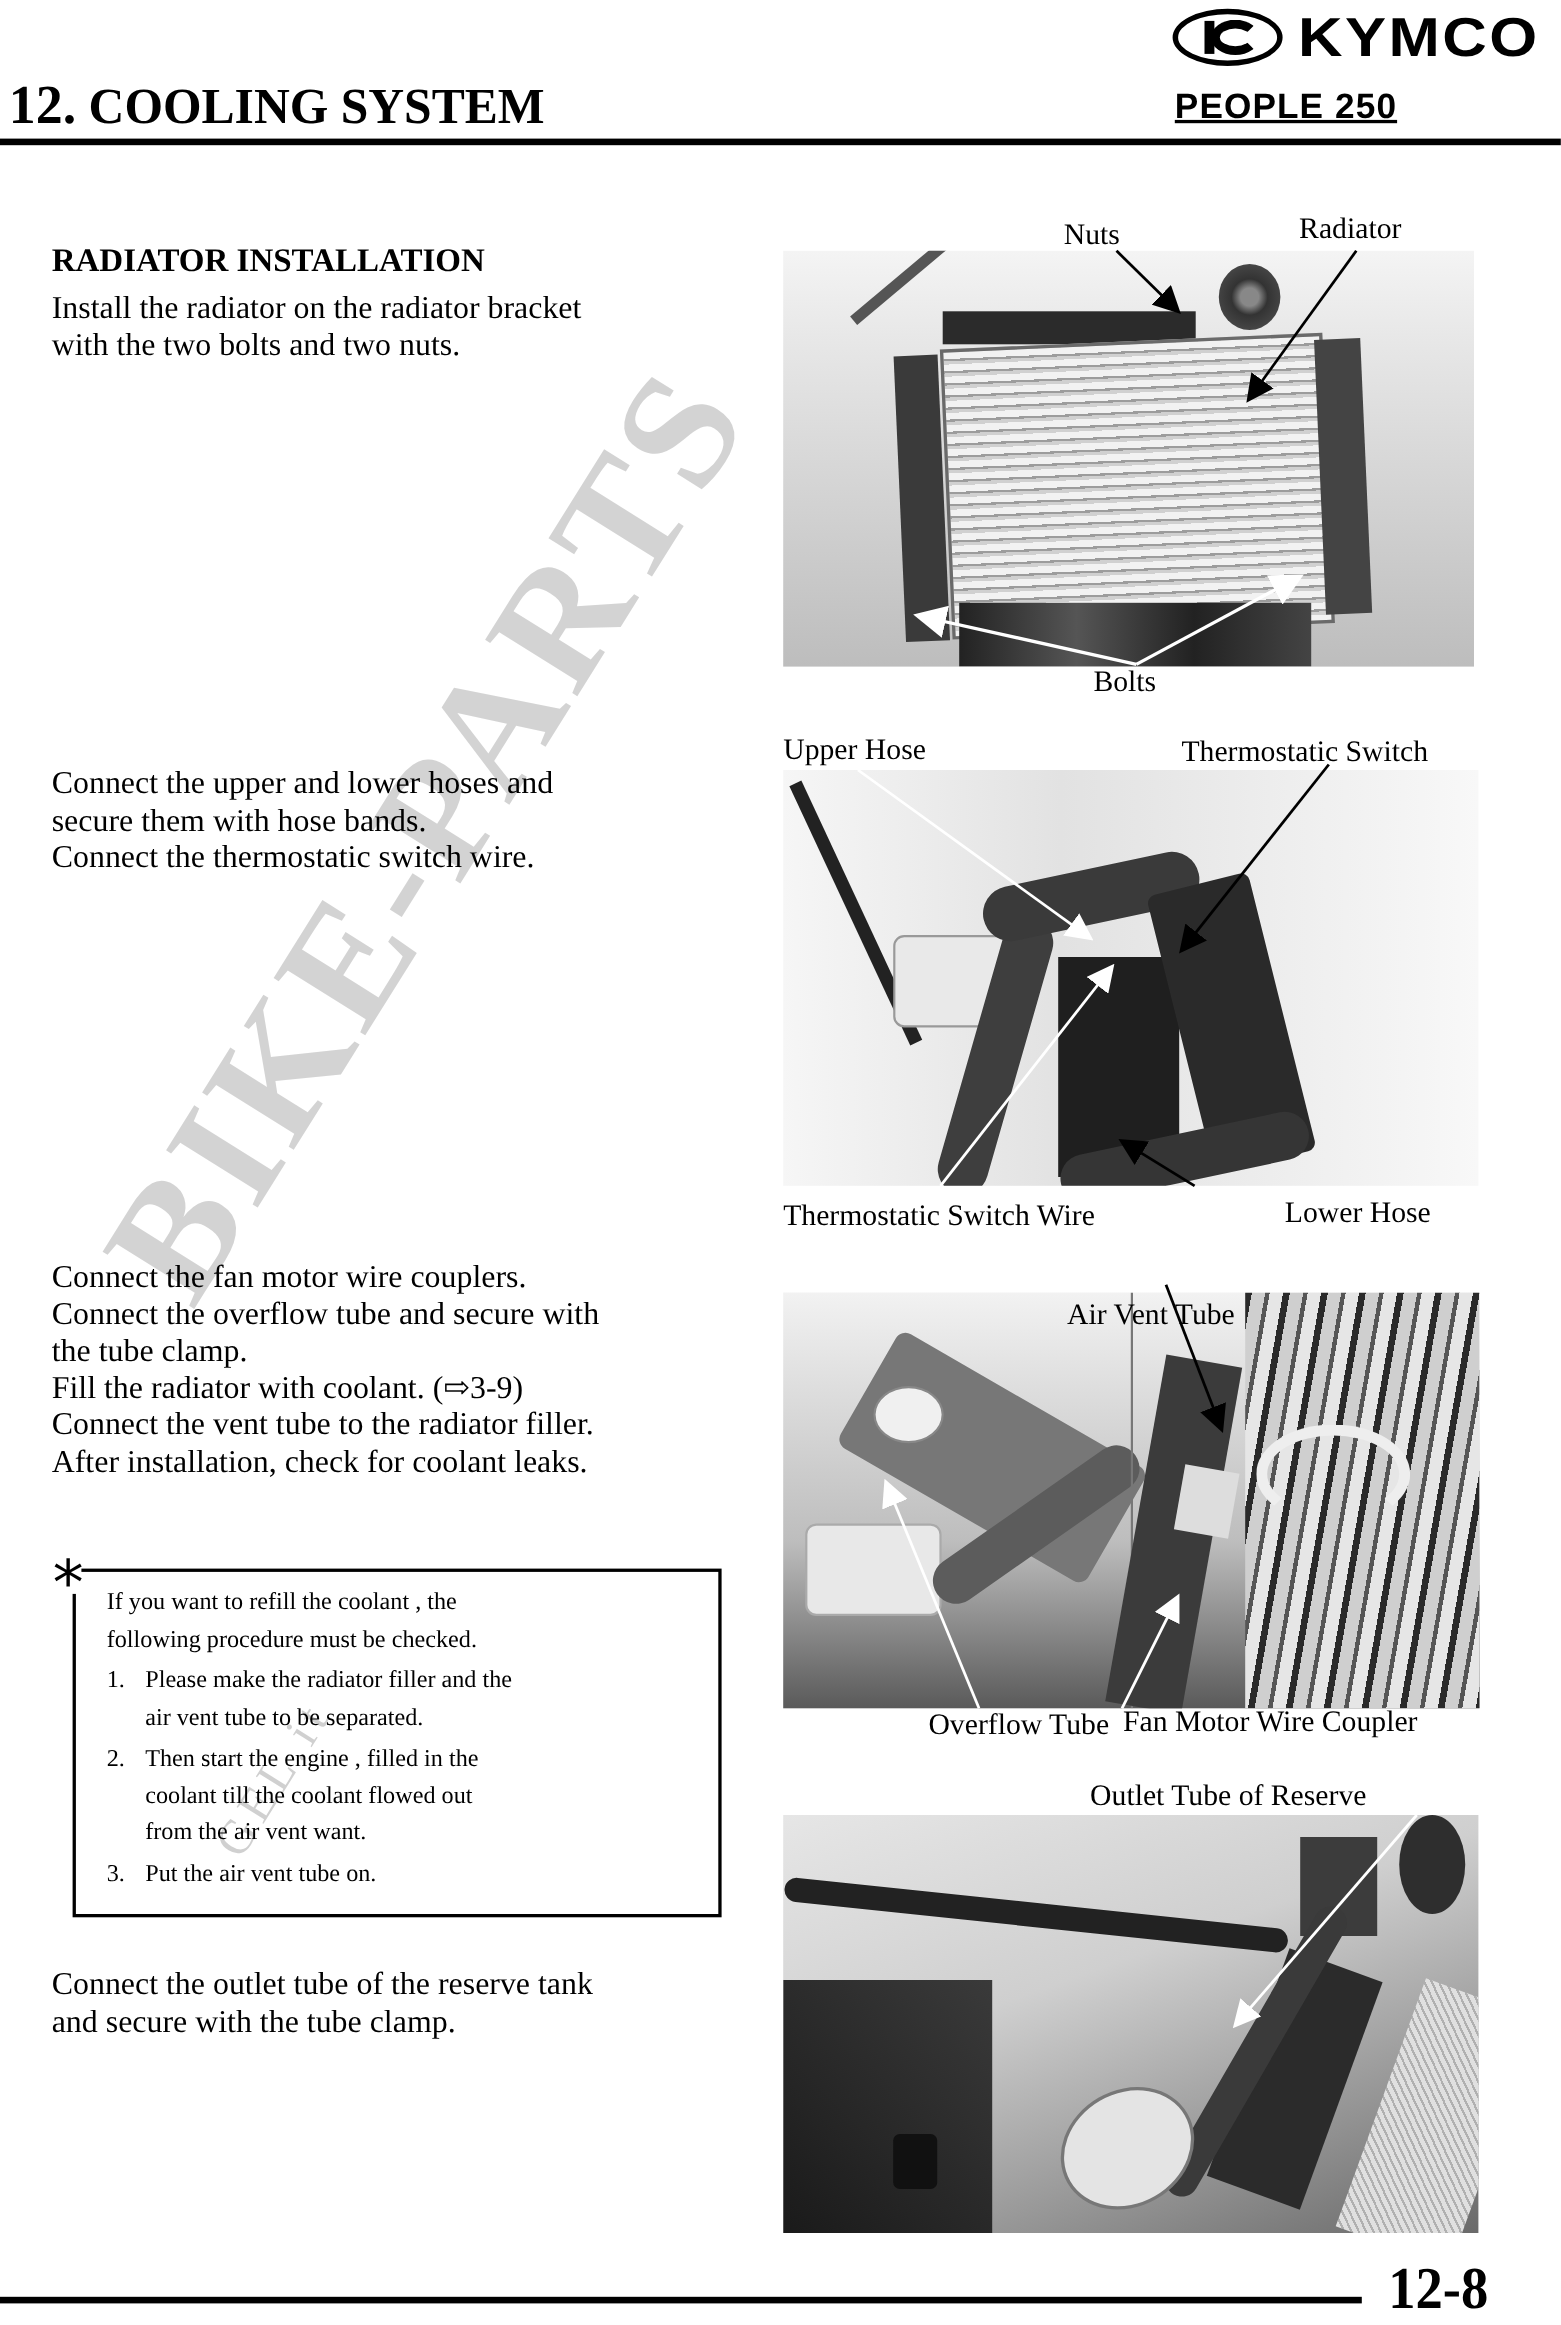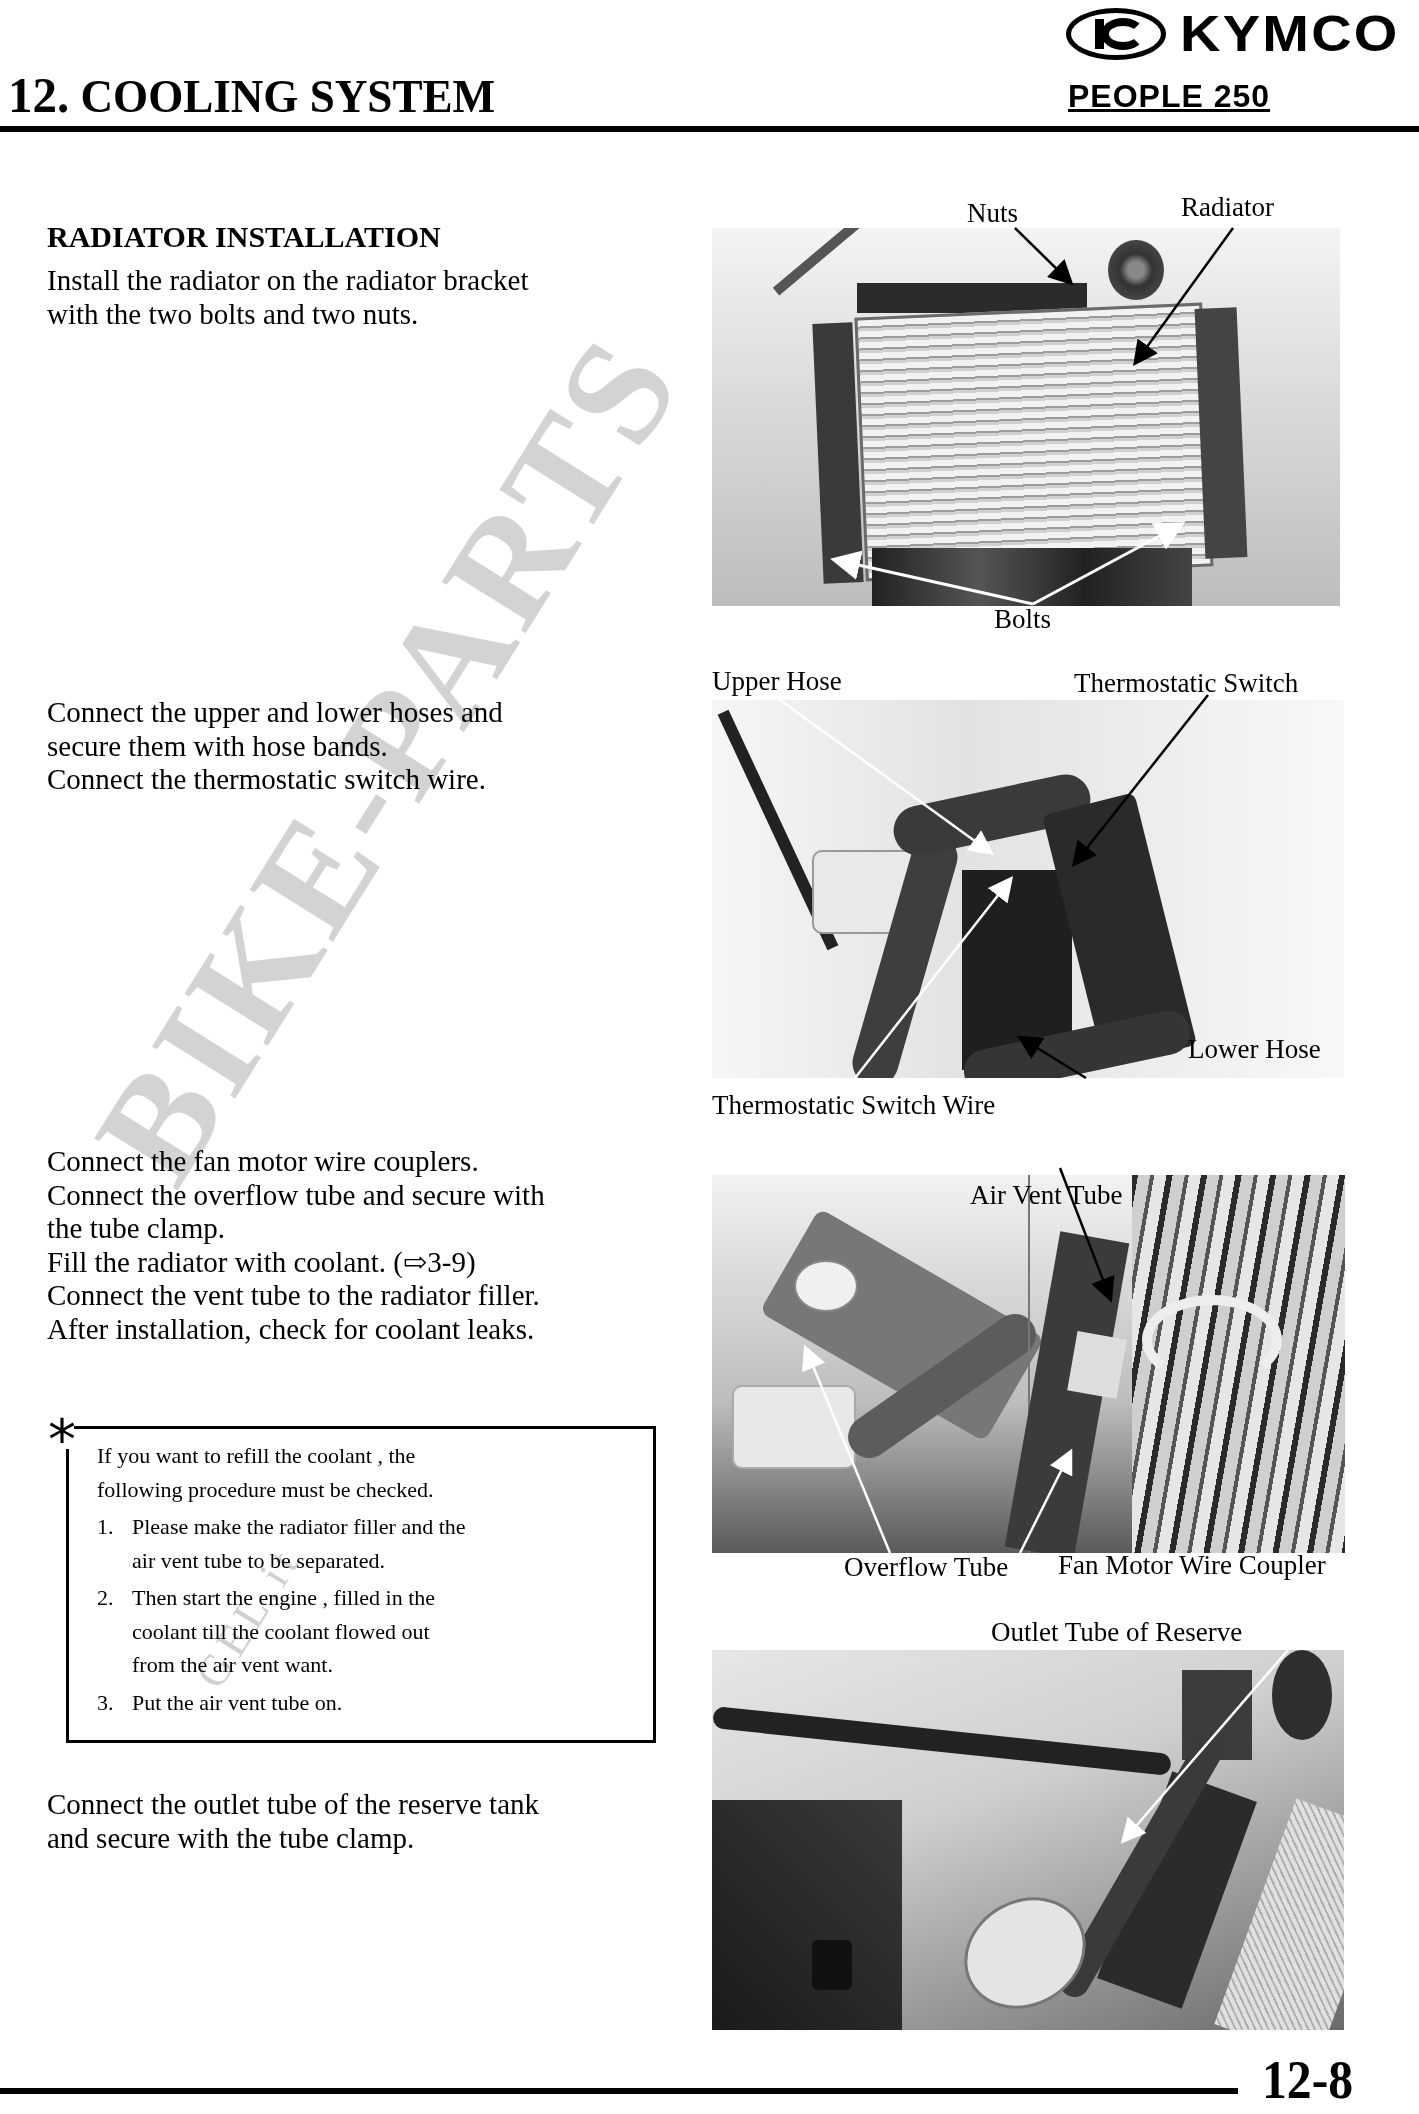--- a/index.html
+++ b/index.html
@@ -227,36 +227,36 @@
   <div class="p2-dark"></div>
   <div class="p2-thermo"></div>
   <div class="p2-hose-v"></div>
   <div class="p2-hose-up"></div>
   <div class="p2-rad"></div>
   <div class="p2-hose-low"></div>
 </div>
 <div class="fig-label" style="left:712px; top:666px;">Upper Hose</div>
 <div class="fig-label" style="left:1074px; top:668px;">Thermostatic Switch</div>
 <div class="fig-label" style="left:712px; top:1078px;margin-top:12px;">Thermostatic Switch Wire</div>
-<div class="fig-label" style="left:1168px; top:1034px;margin-left:20px;">Lower Hose</div>
+<div class="fig-label" style="left:1168px; top:1087px;">Lower Hose</div>
 
 <div class="photo photo3">
   <div class="p3-tank"></div>
   <div class="p3-pump"></div>
   <div class="p3-hose"></div>
   <div class="p3-cap"></div>
   <div class="p3-divider"></div>
   <div class="p3-wires"></div>
   <div class="p3-radside"></div>
   <div class="p3-label"></div>
   <div class="p3-whitehose"></div>
 </div>
 <div class="fig-label" style="left:970px; top:1180px;">Air Vent Tube</div>
 <div class="fig-label" style="left:844px; top:1552px;">Overflow Tube</div>
-<div class="fig-label" style="left:1021px; top:1550px;margin-left:37px;">Fan Motor Wire Coupler</div>
+<div class="fig-label" style="left:1021px; top:1550px;">Fan Motor Wire Coupler</div>
 
 <div class="photo photo4">
   <div class="p4-darkL"></div>
   <div class="p4-hose1"></div>
   <div class="p4-box"></div>
   <div class="p4-horn"></div>
   <div class="p4-bracket"></div>
   <div class="p4-radfins"></div>
   <div class="p4-hose2"></div>
   <div class="p4-cap"></div>

